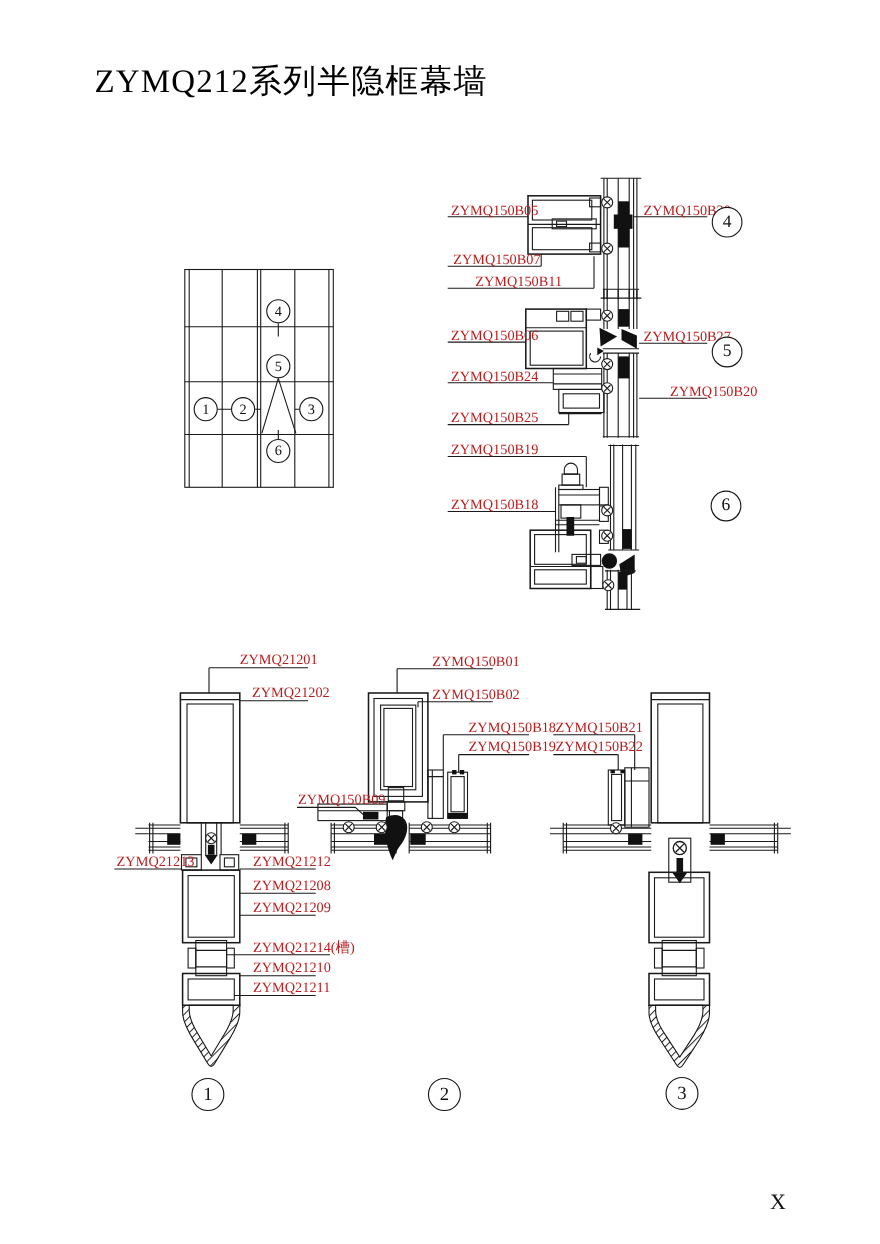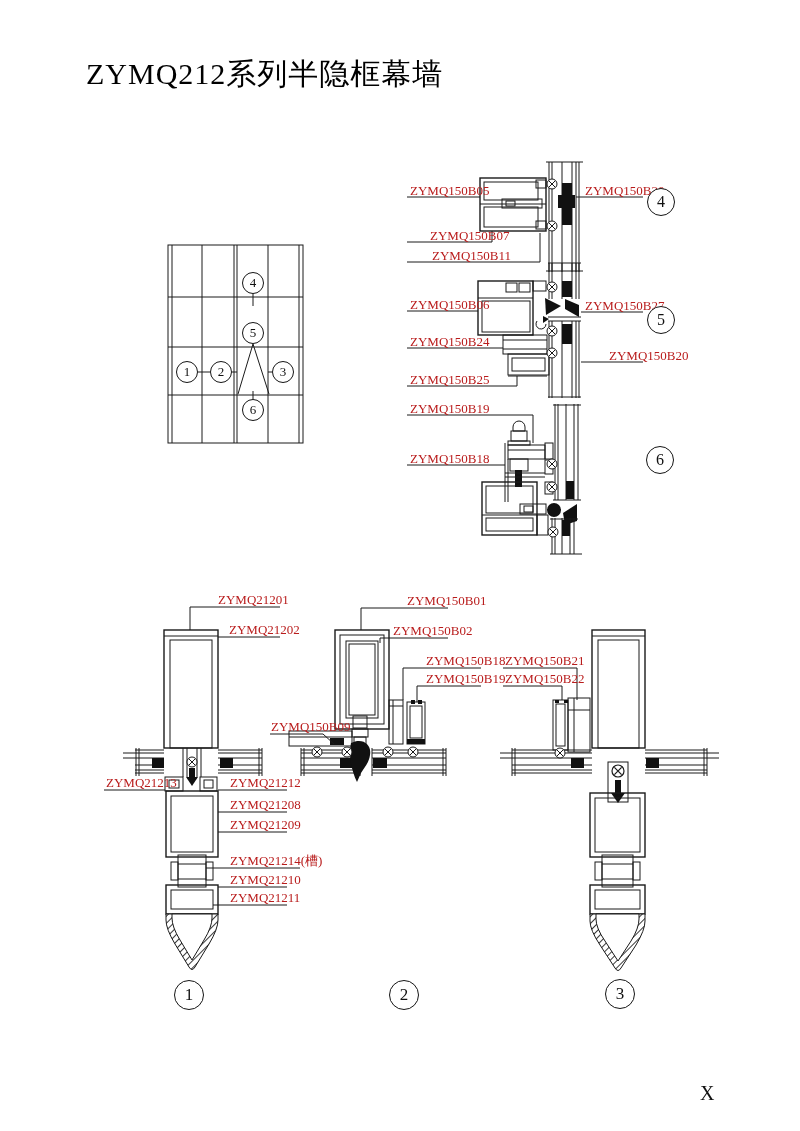--- a/index.html
+++ b/index.html
@@ -217,21 +217,21 @@
         <rect x="590" y="885" width="55" height="29" stroke-width="1.4"></rect>
         <rect x="595" y="890" width="45" height="19"></rect>
         <path d="M590,914 H645 V921 Q645,930 636,945 L621,968 Q618,973 615,968 L600,945 Q590,930 590,921 Z" fill="url(#ht)"></path>
         <path d="M596,914 H639 V919 Q639,928 631,941 L618,961 L605,941 Q596,928 596,919 Z" fill="#fff"></path>
         <path d="M503,668 H577 M577,668 V700 M503,686 H562 M562,686 V700"></path>
       </g>
     </g>
   </svg>
 
   <div class="lbl" style="left:410px;top:184px">ZYMQ150B05</div>
-  <div class="lbl" style="left:430px;top:229px">ZYMQ150B07</div>
+  <div class="lbl" style="left:412px;top:229px">ZYMQ150B07</div>
   <div class="lbl" style="left:432px;top:249px">ZYMQ150B11</div>
   <div class="lbl" style="left:585px;top:184px">ZYMQ150B30</div>
 
   <div class="lbl" style="left:410px;top:298px">ZYMQ150B06</div>
   <div class="lbl" style="left:410px;top:335px">ZYMQ150B24</div>
   <div class="lbl" style="left:410px;top:373px">ZYMQ150B25</div>
   <div class="lbl" style="left:585px;top:299px">ZYMQ150B27</div>
   <div class="lbl" style="left:609px;top:349px">ZYMQ150B20</div>
 
   <div class="lbl" style="left:410px;top:402px">ZYMQ150B19</div>
@@ -240,21 +240,21 @@
   <div class="lbl" style="left:218px;top:593px">ZYMQ21201</div>
   <div class="lbl" style="left:229px;top:623px">ZYMQ21202</div>
   <div class="lbl" style="left:106px;top:776px">ZYMQ21213</div>
   <div class="lbl" style="left:230px;top:776px">ZYMQ21212</div>
   <div class="lbl" style="left:230px;top:798px">ZYMQ21208</div>
   <div class="lbl" style="left:230px;top:818px">ZYMQ21209</div>
   <div class="lbl" style="left:230px;top:854px">ZYMQ21214(槽)</div>
   <div class="lbl" style="left:230px;top:873px">ZYMQ21210</div>
   <div class="lbl" style="left:230px;top:891px">ZYMQ21211</div>
 
-  <div class="lbl" style="left:407px;top:594px">ZYMQ150B01</div>
+  <div class="lbl" style="left:393px;top:594px">ZYMQ150B01</div>
   <div class="lbl" style="left:393px;top:624px">ZYMQ150B02</div>
   <div class="lbl" style="left:426px;top:654px">ZYMQ150B18</div>
   <div class="lbl" style="left:426px;top:672px">ZYMQ150B19</div>
   <div class="lbl" style="left:271px;top:720px">ZYMQ150B09</div>
 
   <div class="lbl" style="left:505px;top:654px">ZYMQ150B21</div>
   <div class="lbl" style="left:505px;top:672px">ZYMQ150B22</div>
 
   <div class="co small" style="left:176px;top:361px">1</div>
   <div class="co small" style="left:210px;top:361px">2</div>

